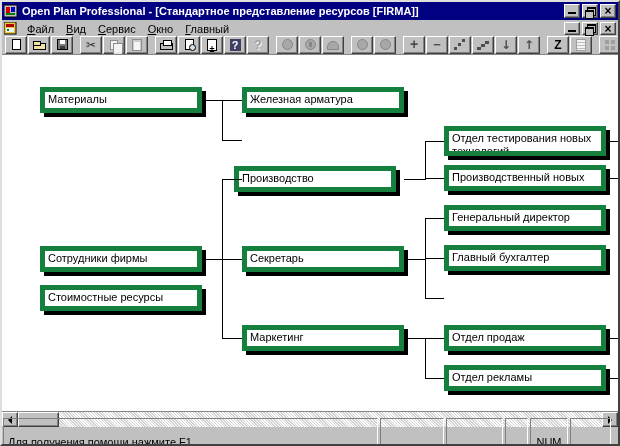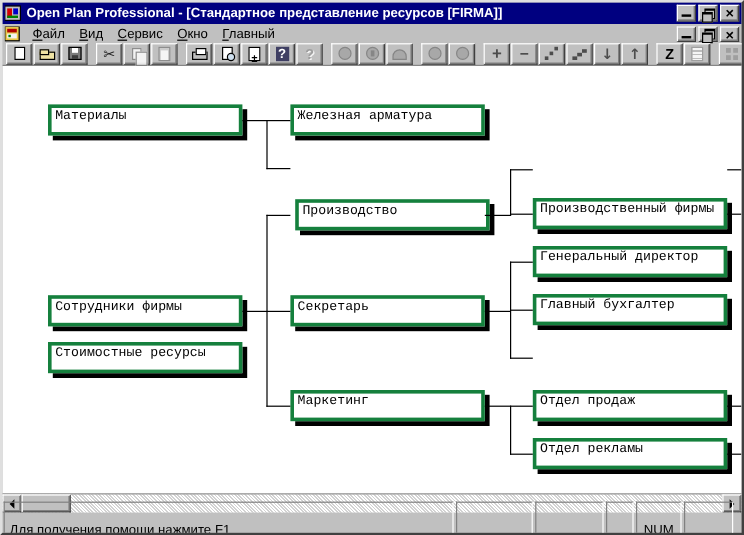--- a/index.html
+++ b/index.html
@@ -84,23 +84,23 @@
   .i-up::before { content:"↑"; font:bold 12px/12px "DejaVu Sans",sans-serif; color:#4d4d4d; }
   .i-z::before { content:"Z"; font:bold 12px/12px "Liberation Sans",sans-serif; }
   .i-notes { width:10px; height:12px; border:1px solid #9a9a9a;
           background:repeating-linear-gradient(#fff 0 2px, #bdbdbd 2px 3px); }
   .i-tile { width:12px; height:12px; }
   .i-tile::before { content:""; position:absolute; left:1px; top:1px; width:4px; height:4px;
           background:#9a9a9a; box-shadow:6px 0 0 #9a9a9a, 0 6px 0 #9a9a9a, 6px 6px 0 #9a9a9a; }
   .tbtn.dis .ticon { opacity:.85; }
   
   .canvas { position:relative; flex:1; background:#fff; overflow:hidden; }
-  .node { position:absolute; background:#fff; border:3px solid #15803d;
+  .node { position:absolute; background:#fff; border:5px solid #15803d;
           box-shadow:4px 4px 0 #000; padding:1px 3px; font-size:11px; line-height:13px;
-          overflow:hidden;font-family:Liberation Mono, monospace; }
+          overflow:hidden; }
   .hline { position:absolute; height:1px; background:#000; }
   .vline { position:absolute; width:1px; background:#000; }
   
   .hscroll { height:16px; flex:0 0 auto; background:#e6e6e6; display:flex; border-top:1px solid #868686;
           background-image:repeating-linear-gradient(45deg,#fff 0 1px,#d2d2d2 1px 2px); }
   .sbtn { width:16px; height:100%; background:#c0c0c0; border:1px solid;
           border-color:#fff #404040 #404040 #fff; box-shadow:inset -1px -1px 0 #808080;
           display:flex; align-items:center; justify-content:center; padding:0; flex:0 0 auto; }
   .tri-l { width:0; height:0; border:4px solid transparent; border-right-color:#000; margin-left:-4px; }
   .tri-r { width:0; height:0; border:4px solid transparent; border-left-color:#000; margin-right:-4px; }
@@ -259,26 +259,27 @@
         <button class="tbtn dis">
           <span class="ticon i-tile"></span>
         </button>
       </div>
     </div>
 
   <div class="canvas">
 
     <div class="node" style="left:38px;top:32px;width:162px;height:26px">Материалы</div>
     <div class="node" style="left:240px;top:32px;width:162px;height:26px">Железная арматура</div>
-    <div class="node" style="left:244px;top:111px;width:162px;height:26px">Производство</div>
+    <div class="node" style="left:232px;top:111px;width:162px;height:26px">Производство</div>
     <div class="node" style="left:240px;top:191px;width:162px;height:26px">Секретарь</div>
     <div class="node" style="left:240px;top:270px;width:162px;height:26px">Маркетинг</div>
     <div class="node" style="left:38px;top:191px;width:162px;height:26px">Сотрудники фирмы</div>
     <div class="node" style="left:38px;top:230px;width:162px;height:26px">Стоимостные ресурсы</div>
-    <div class="node" style="left:442px;top:110px;width:162px;height:26px">Производственный фирмы</div>
+    <div class="node" style="left:442px;top:71px;width:162px;height:30px">Отдел тестирования новых технологий</div>
+    <div class="node" style="left:442px;top:110px;width:162px;height:26px">Производственный новых</div>
     <div class="node" style="left:442px;top:190px;width:162px;height:26px">Главный бухгалтер</div>
     <div class="node" style="left:442px;top:150px;width:162px;height:26px">Генеральный директор</div>
     <div class="node" style="left:442px;top:270px;width:162px;height:26px">Отдел продаж</div>
     <div class="node" style="left:442px;top:310px;width:162px;height:26px">Отдел рекламы</div>
 
     <div class="hline" style="left:200px;top:45px;width:40px"></div>
     <div class="vline" style="left:220px;top:45px;height:41px"></div>
     <div class="hline" style="left:220px;top:85px;width:20px"></div>
     <div class="hline" style="left:200px;top:204px;width:40px"></div>
     <div class="vline" style="left:220px;top:124px;height:160px"></div>

